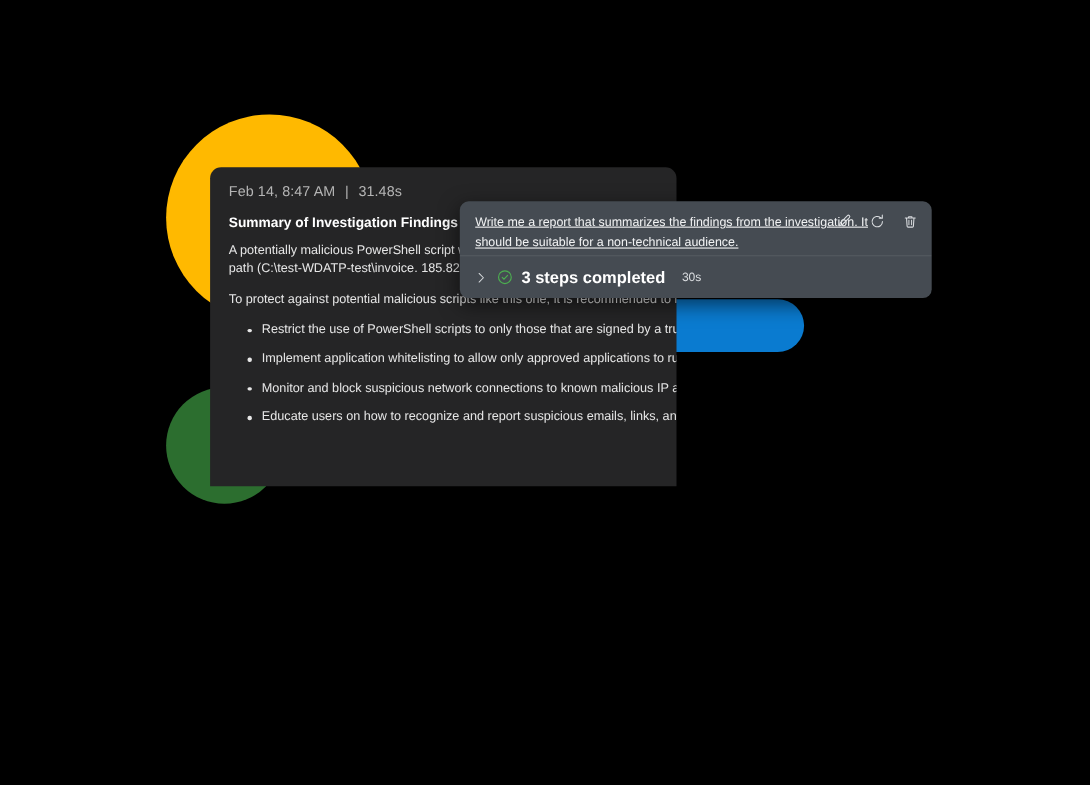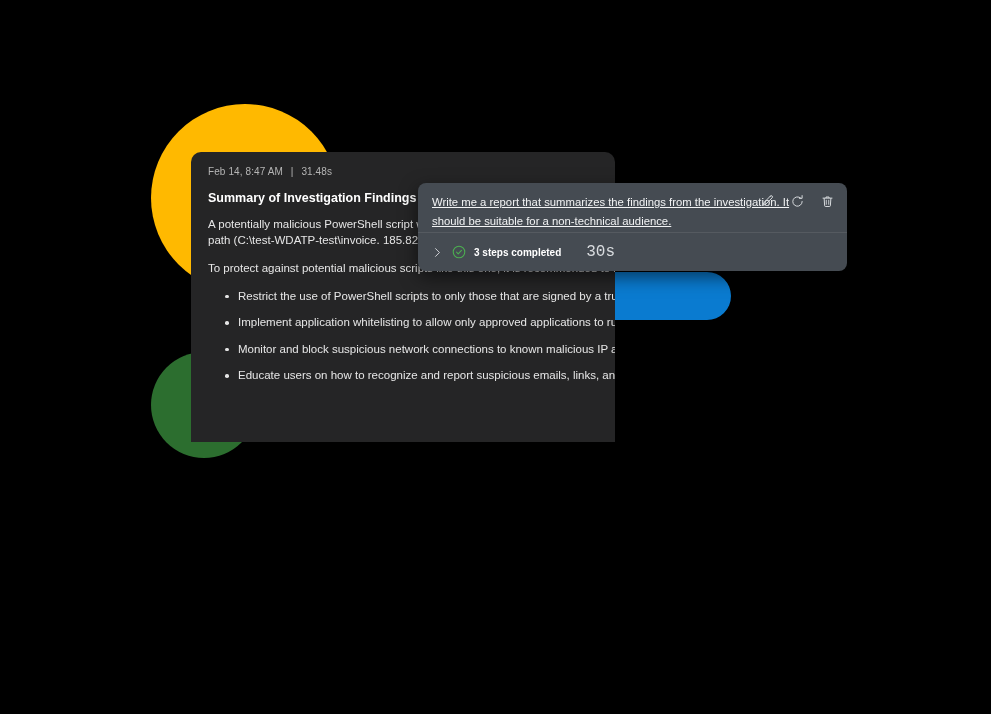--- a/index.html
+++ b/index.html
@@ -52,21 +52,21 @@
     overflow: hidden;
     color: #E8E8E8;
     padding: 0;
   }
   #answer-card-inner {
     width: 700px;               
     padding: 14px 0 0 17px;
   }
 
   .meta-row {
-    font-size: 10px;
+    font-size: 13px;
     color: #B5B5B5;
     letter-spacing: .1px;
     margin-bottom: 14px;
     white-space: nowrap;
   }
   .meta-sep { margin: 0 5px; }
 
   .answer-title {
     font-size: 12.5px;
     font-weight: bold;
@@ -166,31 +166,30 @@
   #chevron-right {
     width: 20px; height: 20px;
     display: flex; align-items: center; justify-content: center;
     cursor: pointer;
     margin-right: 5px;
   }
   #chevron-right svg { display: block; }
   #check-circle { margin-right: 8px; display: flex; align-items: center; }
   #check-circle svg { display: block; }
   #steps-label {
-    font-size: 10px;
+    font-size: 15px;
     font-weight: bold;
     color: #FFFFFF;
-    margin-right: 25px;
+    margin-right: 15px;
     white-space: nowrap;
   }
   #steps-duration {
-    font-size: 16px;
+    font-size: 11px;
     color: #DADDE0;
     white-space: nowrap;
-    font-family: Liberation Mono, monospace;
   }
 </style>
 </head>
 <body>
 
 <div id="stage">
 
   <div class="shape" id="shape-yellow"></div>
   <div class="shape" id="shape-green"></div>
   <div class="shape" id="shape-blue"></div>

